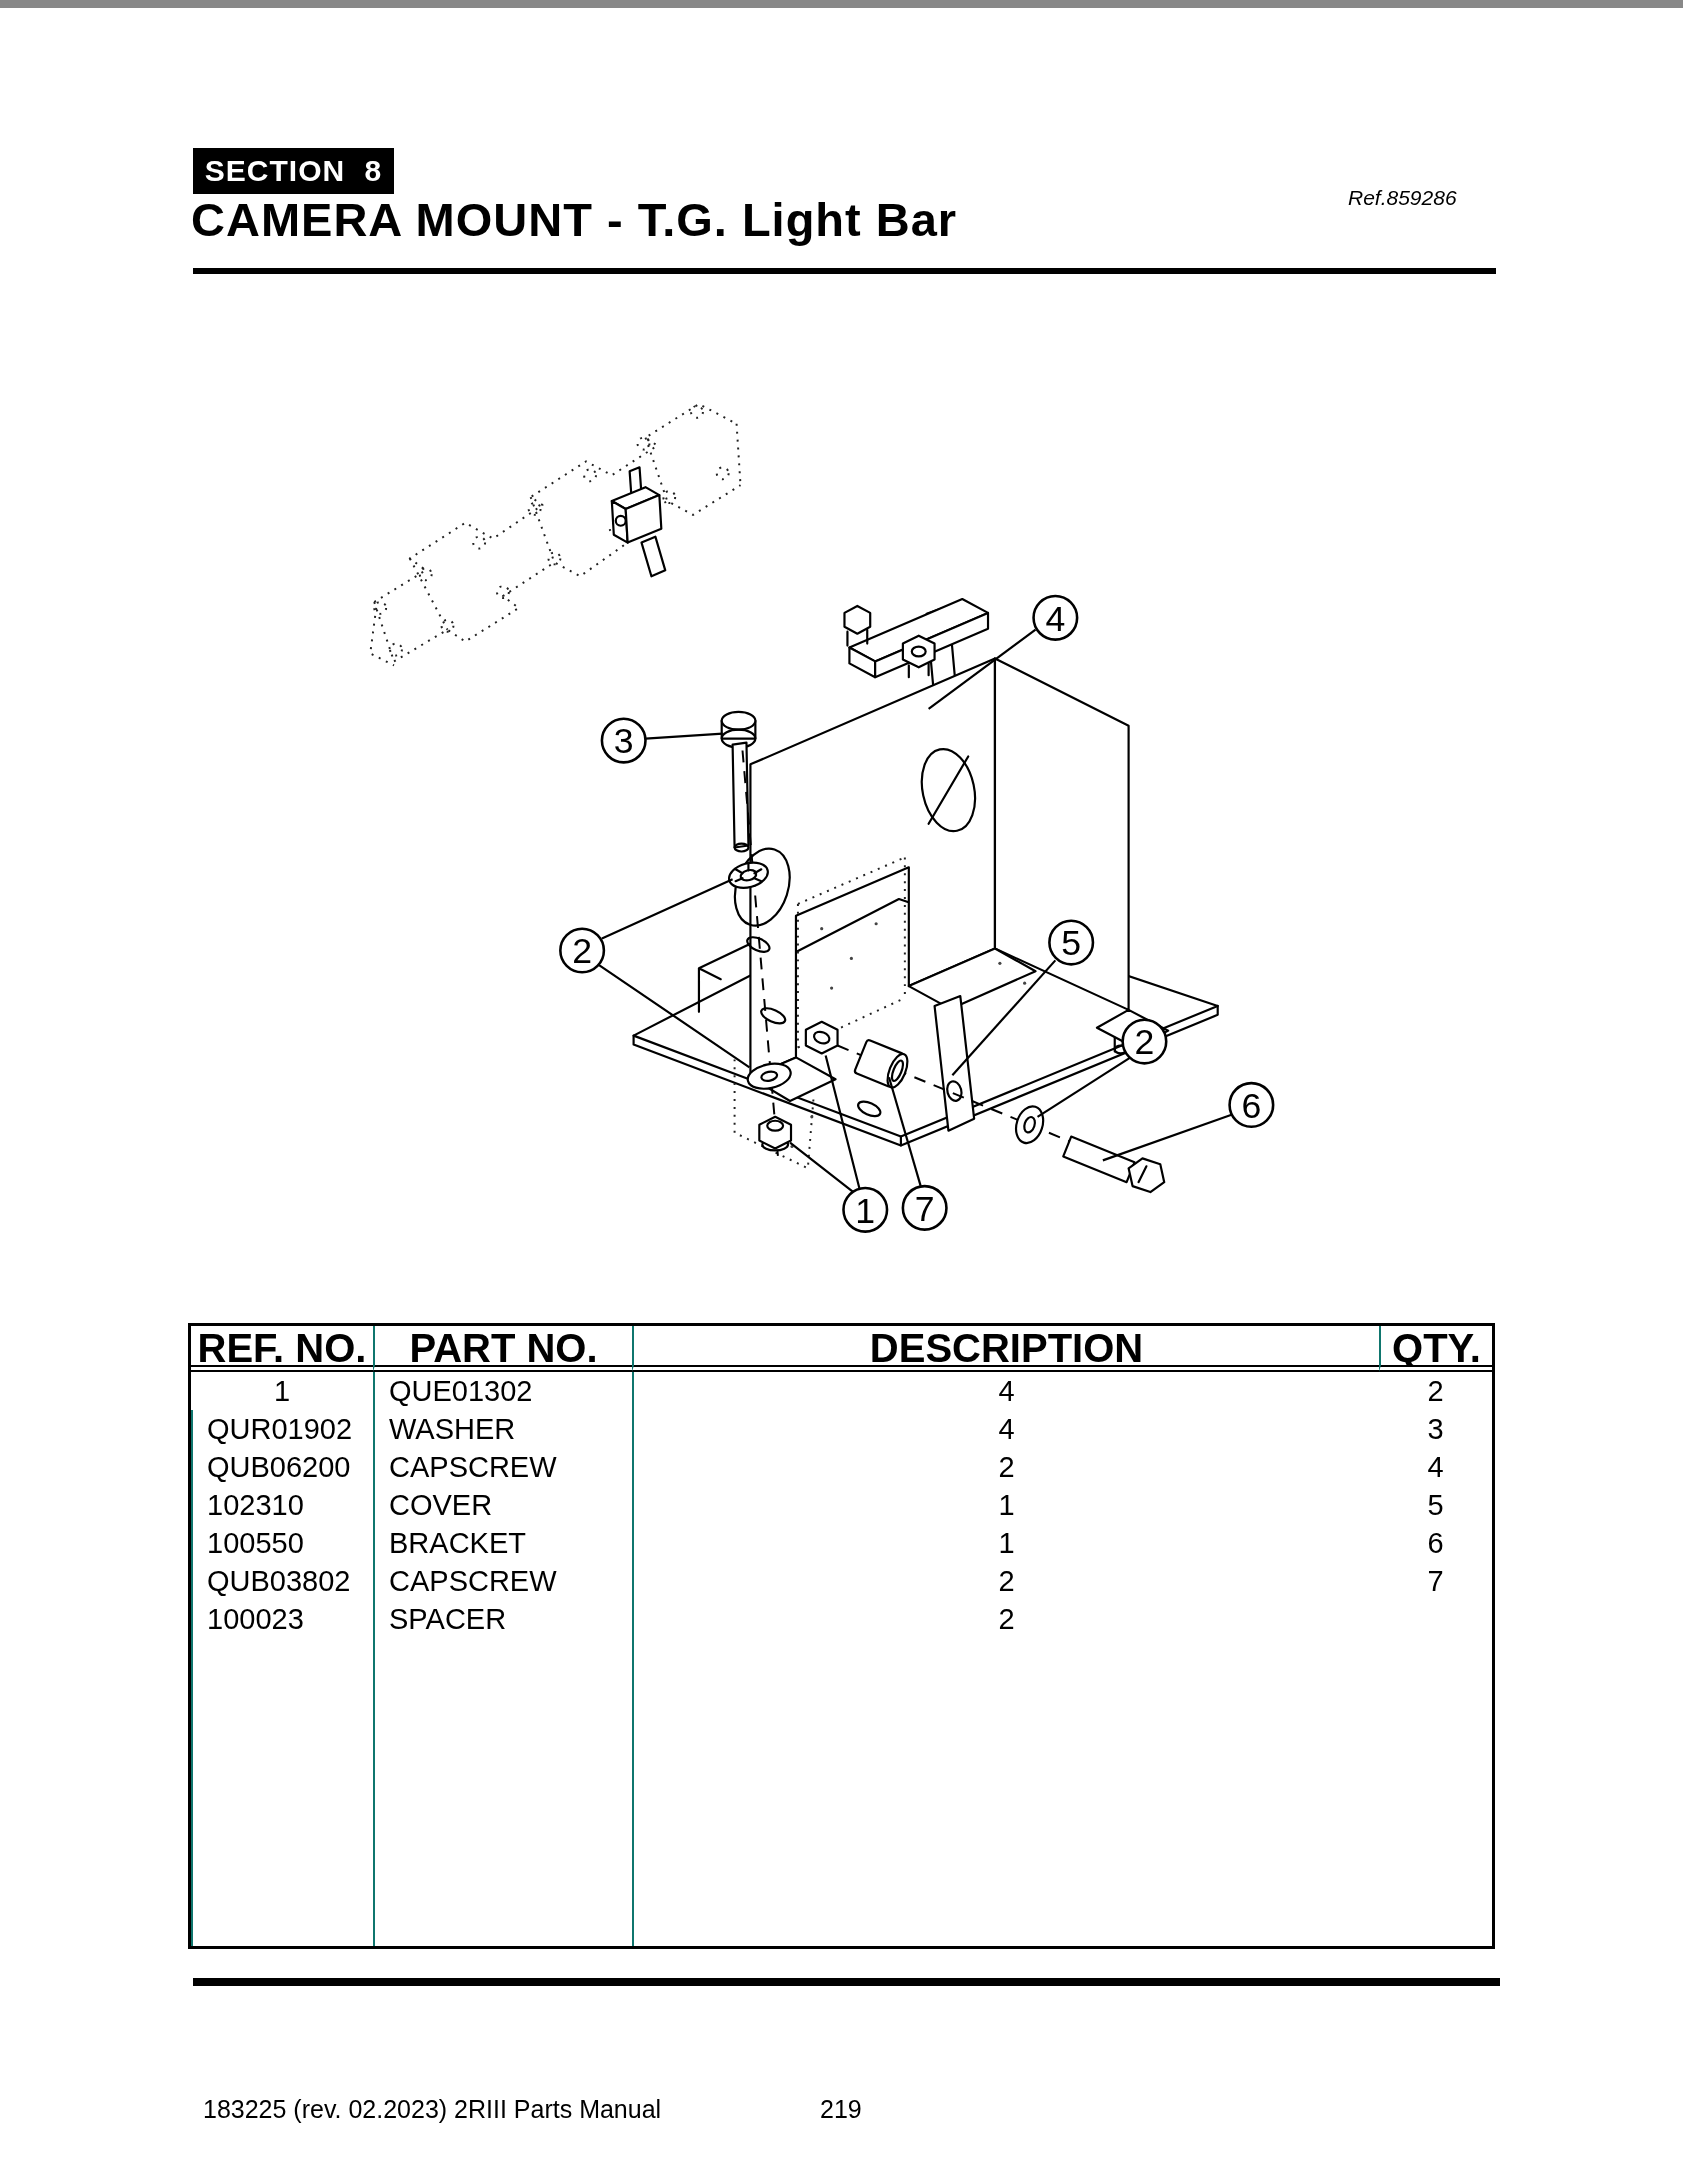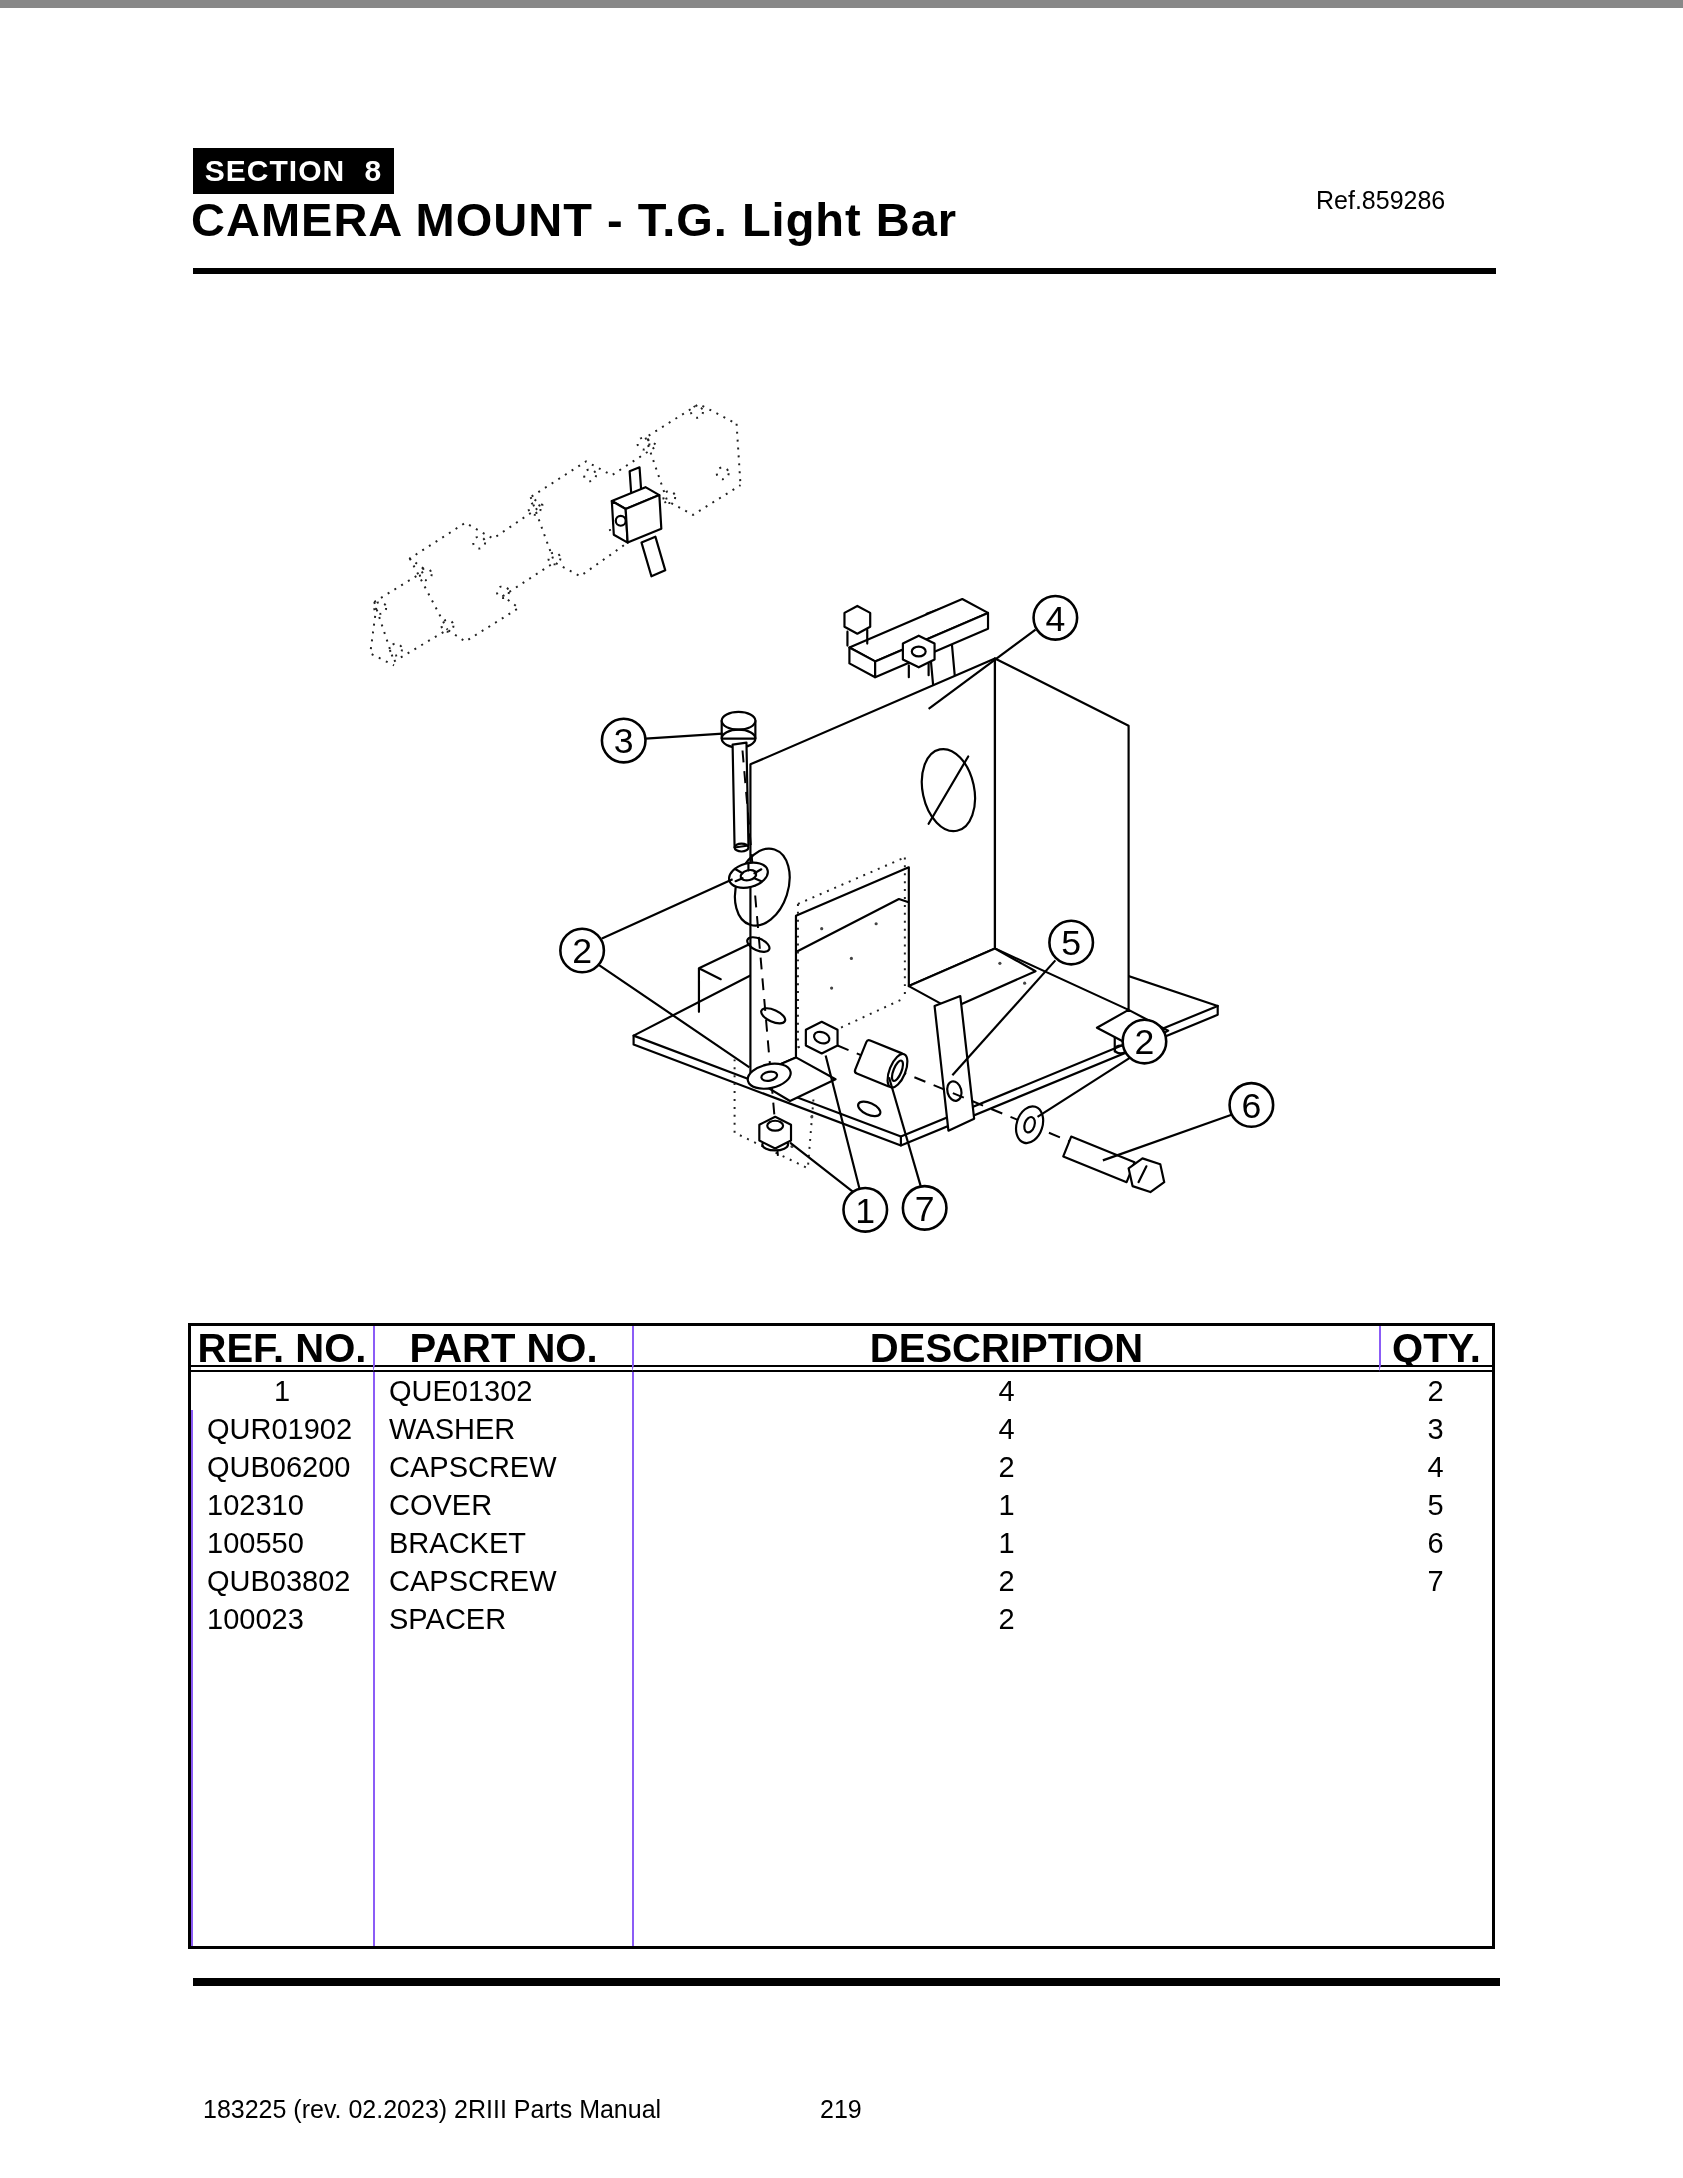--- a/index.html
+++ b/index.html
@@ -13,38 +13,38 @@
     position:absolute;left:193px;top:140px;width:201px;height:46px;
     background:#000;color:#fff;font-weight:bold;font-size:30px;
     display:flex;align-items:center;justify-content:center;
     letter-spacing:1px;word-spacing:10px;
   }
   .page-title{
     position:absolute;left:191px;top:184px;font-size:47px;font-weight:bold;
     letter-spacing:1px;white-space:nowrap;
   }
   .ref-label{
-    position:absolute;left:1316px;top:178px;font-size:25px;
+    position:absolute;left:1348px;top:178px;font-size:21px;font-style:italic;
   }
   .title-rule{position:absolute;left:193px;top:260px;width:1303px;height:6px;background:#000;}
   
   .parts-table{
     position:absolute;left:188px;top:1315px;width:1307px;height:626px;
     box-sizing:border-box;border:3px solid #000;
     display:grid;
     grid-template-columns:182px 259px 747px 1fr;
     grid-template-rows:46px repeat(7,38px) 1fr;
     font-size:29px;
   }
   .parts-table .c{box-sizing:border-box;overflow:hidden;white-space:nowrap;}
   .parts-table .th{
     font-weight:bold;font-size:40px;text-align:center;line-height:44px;
     border-bottom:7px double #000;
   }
-  .parts-table .bl{border-left:2px solid #8b5cf6;}
+  .parts-table .bl{border-left:2px solid #0f766e;}
   .td{line-height:38px;}
   .ctr{text-align:center;}
   .pl{padding-left:14px;}
   
   .bottom-rule{position:absolute;left:193px;top:1970px;width:1307px;height:8px;background:#000;}
   .footer-left{position:absolute;left:203px;top:2087px;font-size:25px;}
   .footer-page{position:absolute;left:820px;top:2087px;font-size:25px;text-align:center;}
   
   svg{position:absolute;left:0;top:0;}
   .ln{fill:none;stroke:#000;stroke-width:2.2;stroke-linejoin:round;stroke-linecap:round;}

